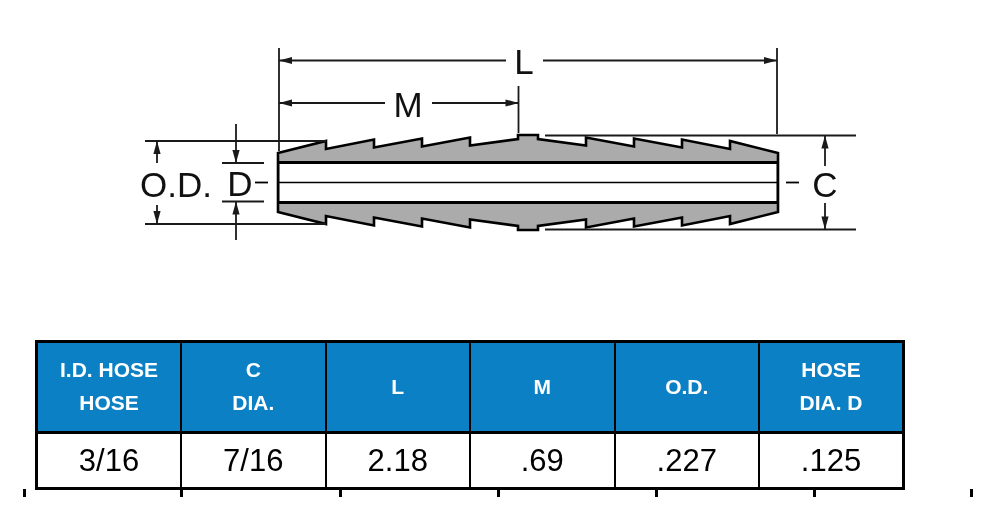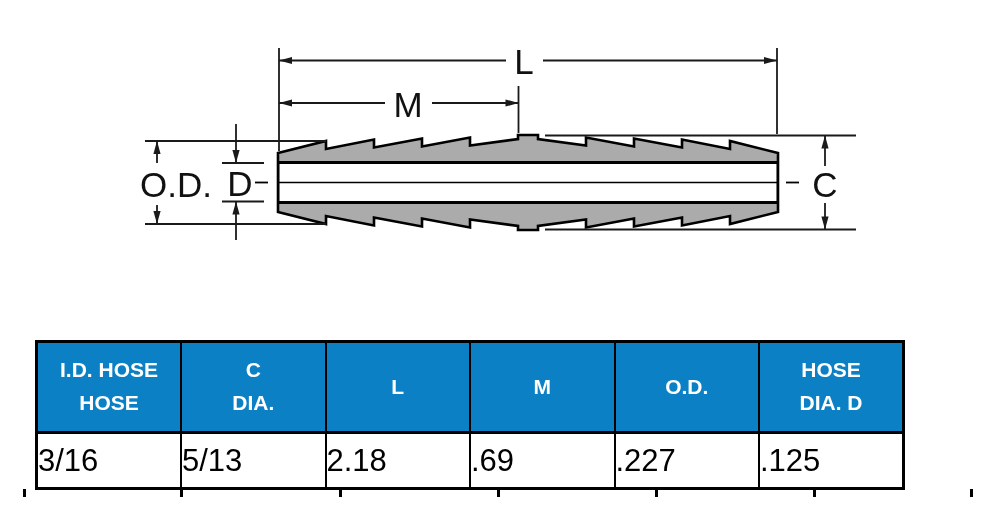--- a/index.html
+++ b/index.html
@@ -17,21 +17,21 @@
     width:870px; border-collapse:collapse; table-layout:fixed;
     border:3px solid #000;
     margin-left:12px;
   }
   table.spec-table th {
     background:#0C80C5; color:#fff; font-weight:bold; font-size:21px;
     line-height:1.55; text-align:center; vertical-align:middle;
     border:2px solid #000; border-bottom:3px solid #000; height:88px; padding:0;
   }
   table.spec-table td {
-    font-size:31px; color:#000; text-align:left; vertical-align:middle;
+    font-size:31px; color:#000; text-align:center; vertical-align:middle;
     border:2px solid #000; height:53px; padding:0; background:#fff;
   }
   .hl { display:block; }
   .tail { position:absolute; top:100%; width:3px; height:8px; background:#000; margin-top:-1px; }
 </style>
 </head>
 <body>
 
 <svg class="diagram-svg" width="998" height="310" viewBox="0 0 998 310">
 
@@ -133,21 +133,21 @@
         </th>
         <th>
           <span class="hl">HOSE</span>
           <span class="hl">DIA. D</span>
         </th>
       </tr>
     </thead>
     <tbody>
       <tr>
         <td>3/16</td>
-        <td>5/13</td>
+        <td>7/16</td>
         <td>2.18</td>
         <td>.69</td>
         <td>.227</td>
         <td>.125</td>
       </tr>
     </tbody>
   </table>
   <div class="tail" style="left:0px"></div>
   <div class="tail" style="left:157px"></div>
   <div class="tail" style="left:316px"></div>

